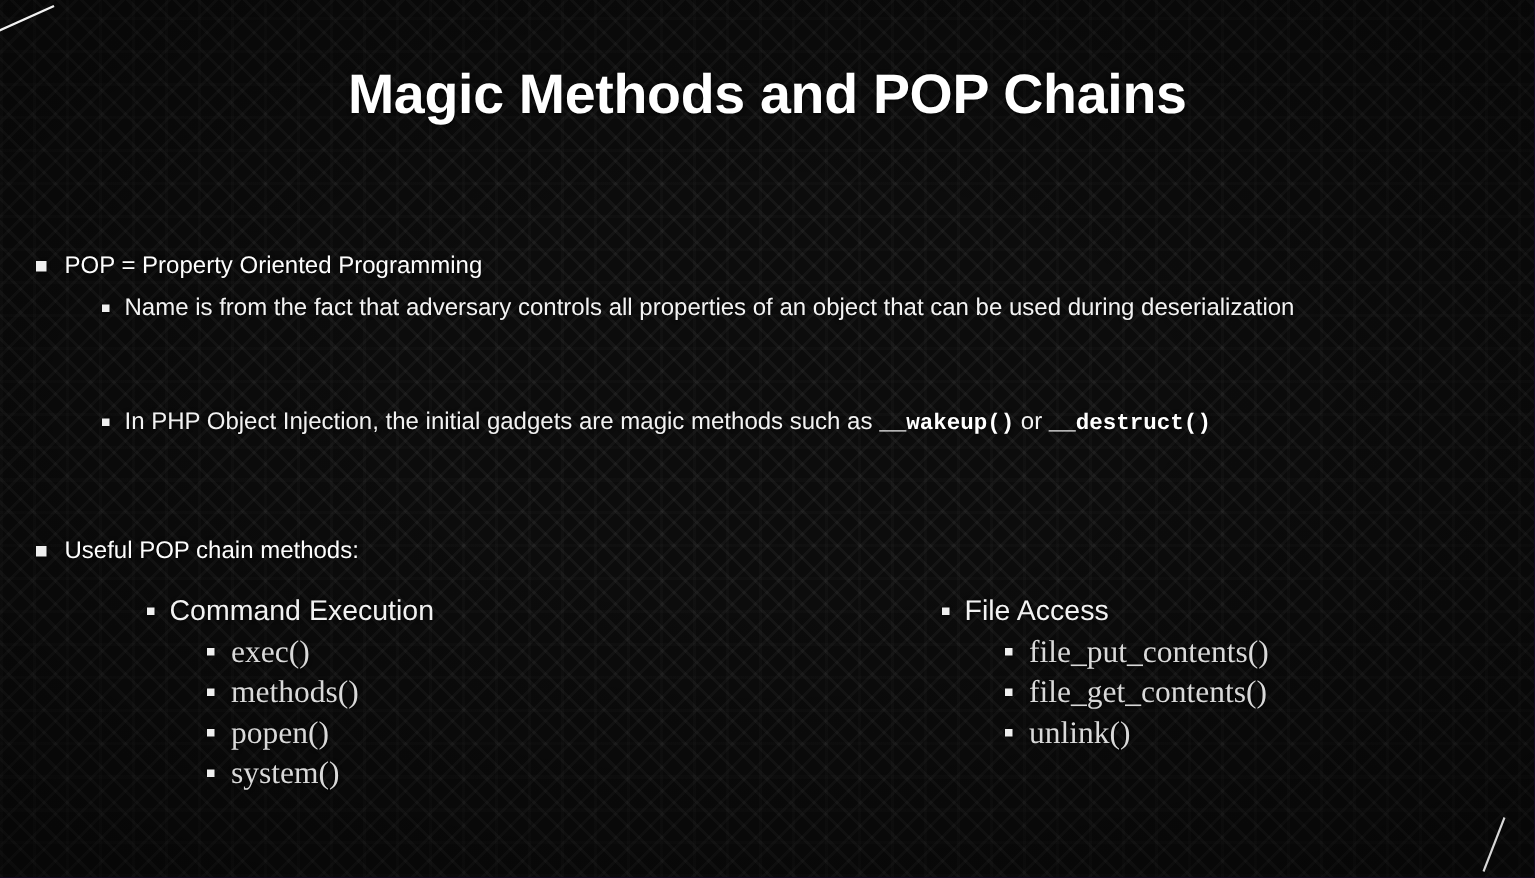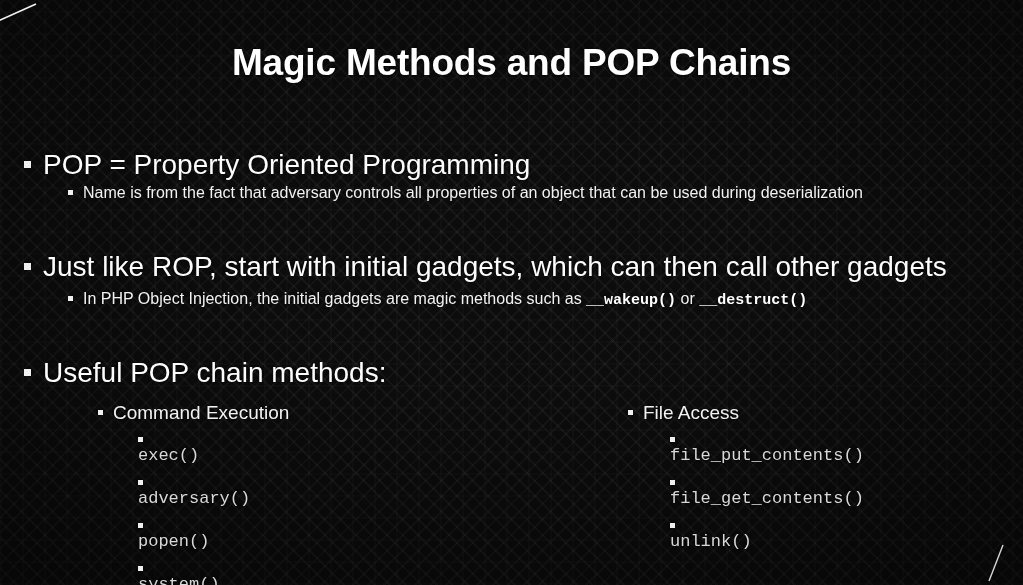--- a/index.html
+++ b/index.html
@@ -120,24 +120,25 @@
     box-shadow: 0 0 2px rgba(0,0,0,0.85);
   }
 
   .btxt {
     flex: 1 1 auto;
   }
 
   
   .lvl1 {
     margin-left: 24px;
-    font-size: 28px;
+    font-size: 16px;
     line-height: 30px;
     color: #fdfdfd;
     text-shadow: 0 0 3px rgba(0,0,0,0.85);
+    margin-top: 13px;
   }
   .lvl1 > .marker {
     width: 7px;
     height: 7px;
     margin-top: 11px;
     margin-right: 12px;
   }
 
   
   .lvl2 {
@@ -159,26 +160,25 @@
     font-size: 19px;
     line-height: 26px;
   }
   .lvl2h > .marker {
     margin-top: 10px;
   }
 
   
   .lvl3 {
     margin-left: 108px;
-    font-family: Liberation Mono, monospace;
-    font-size: 17px;
+    font-family: Liberation Serif, serif;
+    font-size: 21px;
     line-height: 27px;
     color: #d9d9d9;
     text-shadow: 0 0 3px rgba(0,0,0,0.85);
-    flex-direction: column;
   }
   .lvl3 > .marker {
     width: 5px;
     height: 5px;
     margin-top: 11px;
     margin-right: 11px;
   }
 
   
   .code-b {
@@ -246,24 +246,20 @@
         </div>
         <div class="bullet lvl2" style="margin-top:2px; max-width:860px;">
           <span class="marker"></span>
           <span class="btxt">Name is from the fact that adversary controls all properties of an object that can be used during deserialization</span>
         </div>
       </div>
 
       <div class="gap-lg"></div>
 
       <div class="group">
-        <div class="bullet lvl1">
-          <span class="marker"></span>
-          <span class="btxt">Just like ROP, start with initial gadgets, which can then call other gadgets</span>
-        </div>
         <div class="bullet lvl2" style="margin-top:6px;">
           <span class="marker"></span>
           <span class="btxt nowrapish"><span>In PHP Object Injection, the initial gadgets are magic methods such as </span><span class="code-b">__wakeup()</span><span> or </span><span class="code-b">__destruct()</span></span>
         </div>
       </div>
 
       <div class="gap-md"></div>
 
       <div class="group">
         <div class="bullet lvl1">
@@ -277,21 +273,21 @@
             <div class="bullet lvl2 lvl2h">
               <span class="marker"></span>
               <span class="btxt">Command Execution</span>
             </div>
             <div class="bullet lvl3">
               <span class="marker"></span>
               <span class="btxt">exec()</span>
             </div>
             <div class="bullet lvl3">
               <span class="marker"></span>
-              <span class="btxt">adversary()</span>
+              <span class="btxt">methods()</span>
             </div>
             <div class="bullet lvl3">
               <span class="marker"></span>
               <span class="btxt">popen()</span>
             </div>
             <div class="bullet lvl3">
               <span class="marker"></span>
               <span class="btxt">system()</span>
             </div>
           </div>

